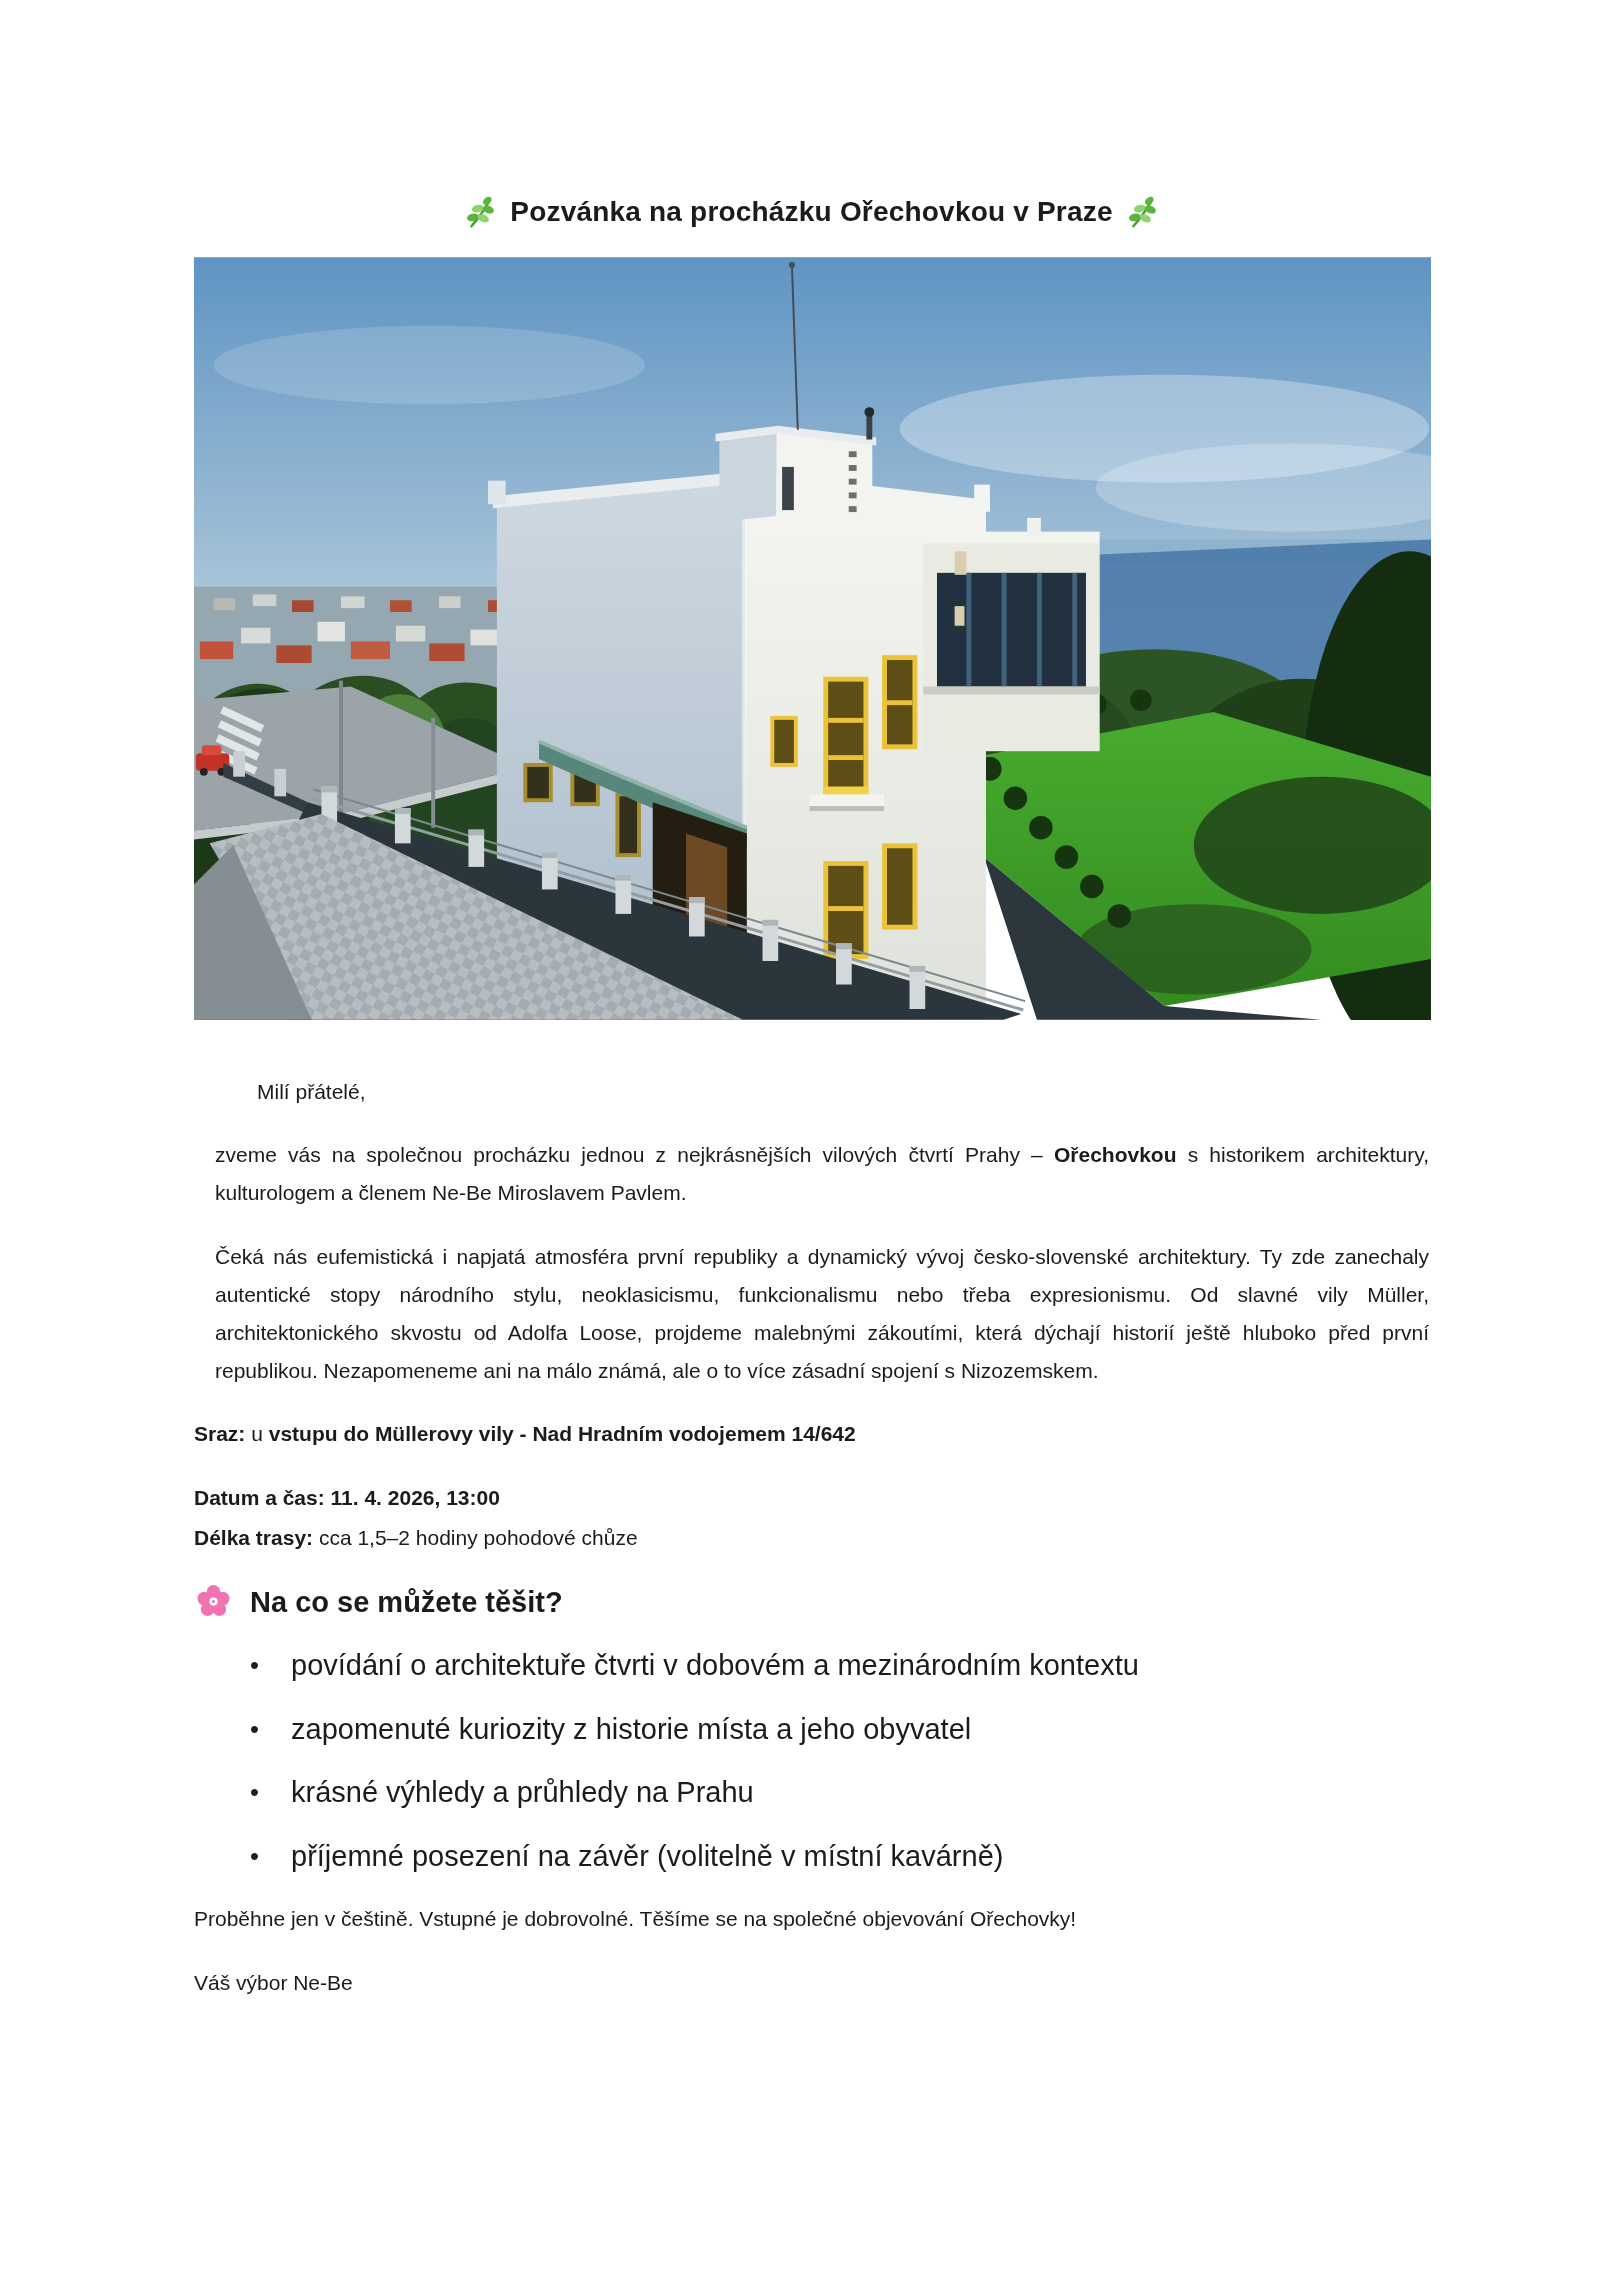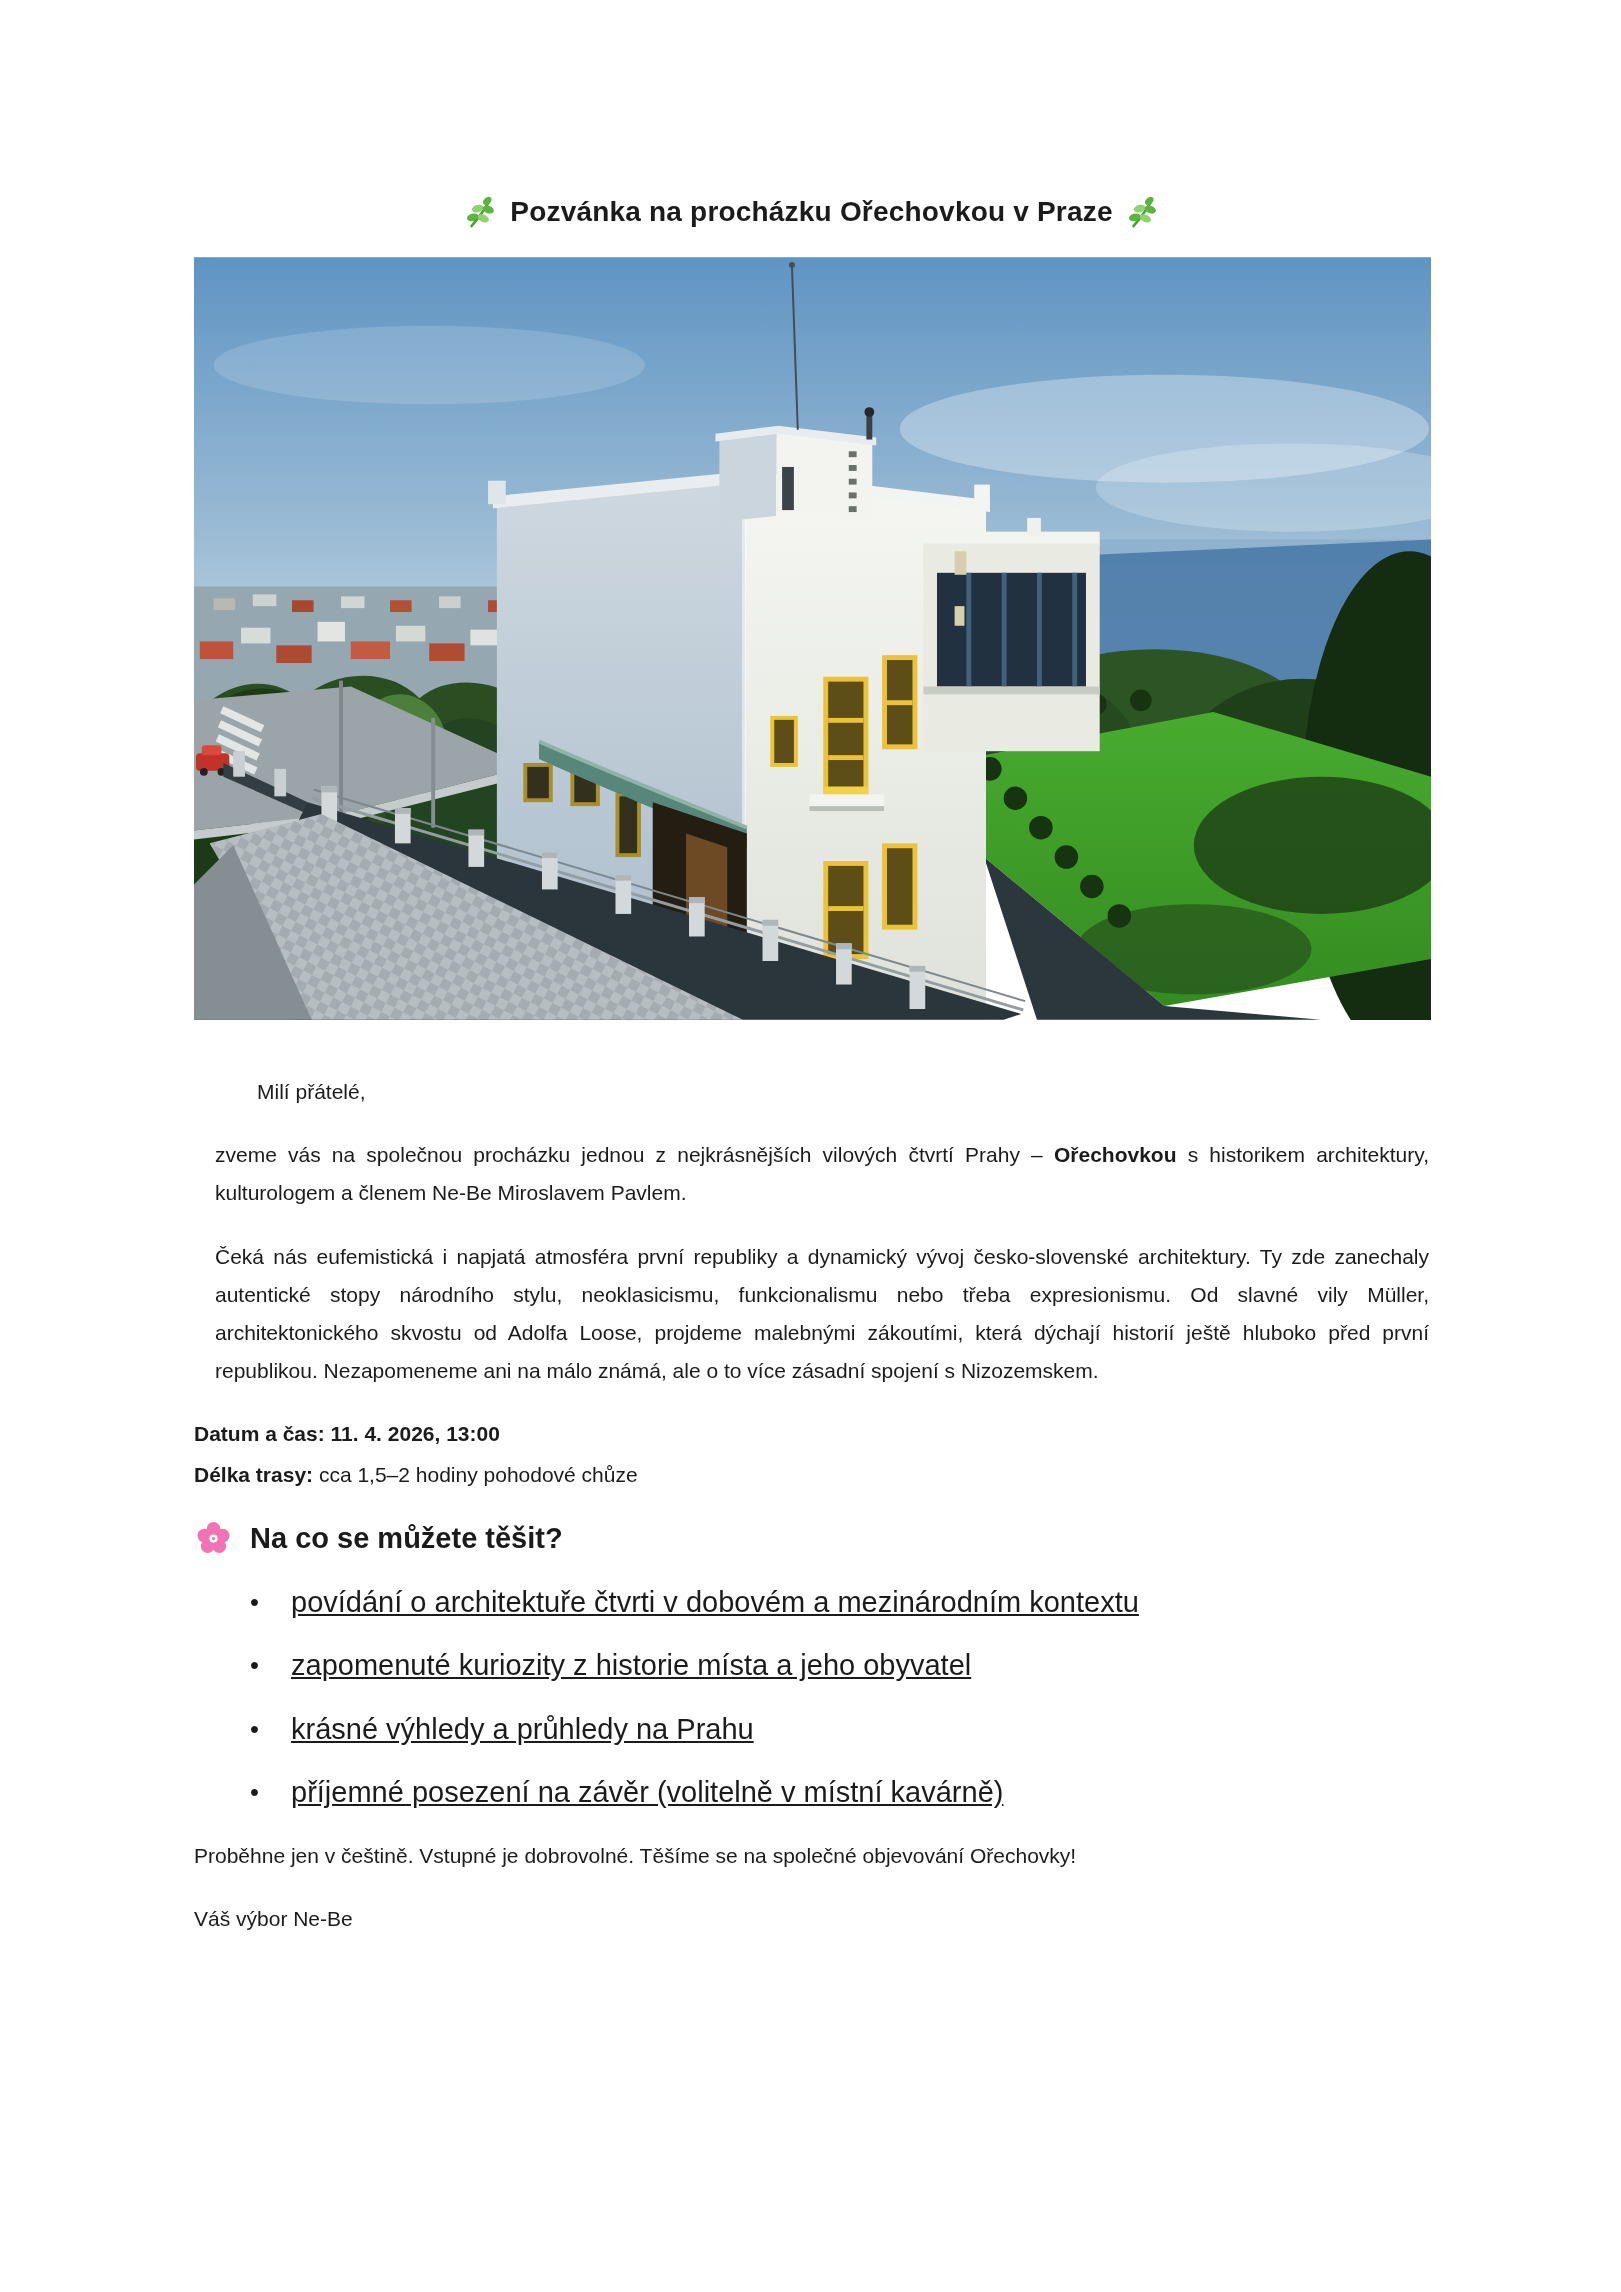--- a/index.html
+++ b/index.html
@@ -26,21 +26,21 @@
   .b { font-weight:bold; }
   .dt-line { margin-bottom:2.9px; }
 
   .heading-row { display:flex; align-items:center; gap:19px;
                  margin:0 0 25.5px 0; padding-left:2px; }
   .heading-text { font-size:29px; font-weight:bold; line-height:38px; }
   .flower { width:35px; height:35px; }
 
   .bullet-row { display:flex; padding-left:56px; margin:0 0 25.5px 0; }
   .bullet-dot { width:41px; font-size:25.5px; line-height:38px; }
-  .bullet-text { font-size:29px; line-height:38px;text-decoration:underline; }
+  .bullet-text { font-size:29px; line-height:38px; }
 
   .signature { margin-top:25px; }
 </style>
 </head>
 <body>
 
 <div class="page">
 
   <div class="title-row">
     <svg class="herb" viewBox="0 0 34 36" aria-hidden="true">
@@ -295,20 +295,21 @@
       <polygon points="0,640 40,600 120,778 0,778" fill="#848e93"></polygon>
     </svg>
   </figure>
 
   <p class="greeting">Milí přátelé,</p>
 
   <p class="justify"><span>zveme vás na společnou procházku jednou z nejkrásnějších vilových čtvrtí Prahy – </span><span class="b">Ořechovkou</span><span> s historikem architektury, kulturologem a členem Ne-Be Miroslavem Pavlem.</span></p>
 
   <p class="justify">Čeká nás eufemistická i napjatá atmosféra první republiky a dynamický vývoj česko-slovenské architektury. Ty zde zanechaly autentické stopy národního stylu, neoklasicismu, funkcionalismu nebo třeba expresionismu. Od slavné vily Müller, architektonického skvostu od Adolfa Loose, projdeme malebnými zákoutími, která dýchají historií ještě hluboko před první republikou. Nezapomeneme ani na málo známá, ale o to více zásadní spojení s Nizozemskem.</p>
 
+  <p><span class="b">Sraz:</span><span> u </span><span class="b">vstupu do Müllerovy vily - Nad Hradním vodojemem 14/642</span></p>
 
   <p class="dt-line"><span class="b">Datum a čas:</span><span class="b"> 11. 4. 2026, 13:00</span></p>
 
   <p><span class="b">Délka trasy:</span><span> cca 1,5–2 hodiny pohodové chůze</span></p>
 
   <div class="heading-row">
     <svg class="flower" viewBox="0 0 36 36" aria-hidden="true">
       <g fill="#f173b4">
         <circle cx="18" cy="8" r="7"></circle>
           <circle cx="27.5" cy="15" r="7"></circle>

